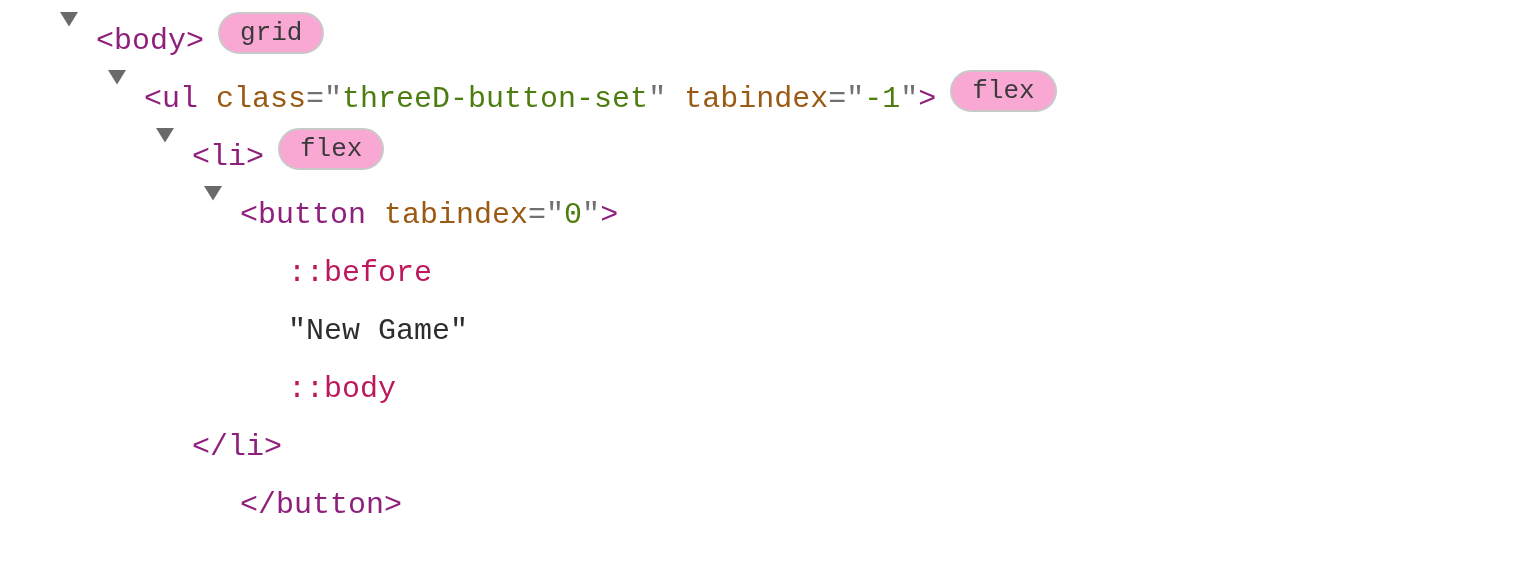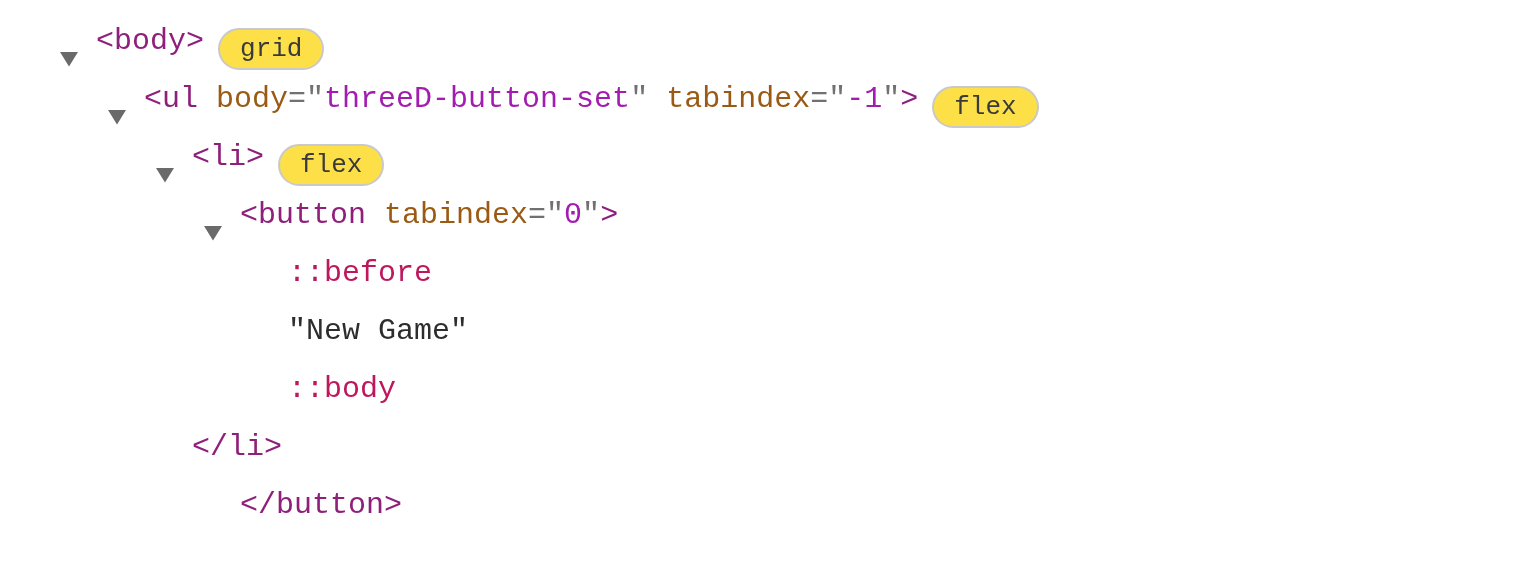--- a/index.html
+++ b/index.html
@@ -11,21 +11,21 @@
     font-size: 30px;
     line-height: 1.95;
     color: #2d2d2d;
     width: 1526px;
     height: 580px;
     overflow: hidden;
     white-space: nowrap;
   }
   .row {
     display: flex;
-    align-items: flex-end;
+    align-items: flex-start;
     height: 58px;
   }
   .indent { display: inline-block; }
   .i0 { width: 60px; }
   .i1 { width: 108px; }
   .i2 { width: 156px; }
   .i3 { width: 204px; }
   .i4 { width: 252px; }
   .pad-arrow { display:inline-block; width:36px; } 
 
@@ -37,34 +37,34 @@
     color: #6a6a6a;
     font-size: 20px;
     user-select: none;
     cursor: pointer;
   }
   .arrow svg { display:block; }
 
   .tag  { color: #8e1f7b; }          
   .attr { color: #9a5a14; }          
   .punc { color: #717171; }          
-  .val  { color: #a21caf; }          
+  .val  { color: #4d7c0f; }          
   .pseudo { color: #be185d; }        
   .text { color: #2d2d2d; }          
 
   .badge {
     display: inline-flex;
     align-items: center;
     justify-content: center;
     height: 42px;
     padding: 0 20px;
     margin-left: 14px;
     border: 2px solid #c9c9c9;
     border-radius: 21px;
-    background: #fde047;
+    background: #f9a8d4;
     color: #3a3a3a;
     font-size: 26px;
     vertical-align: middle;
   }
 </style>
 </head>
 <body>
 
 <div id="tree">
     <div class="row">
@@ -77,21 +77,21 @@
       <span><span class="tag">&lt;body&gt;</span></span>
       <span class="badge">grid</span>
     </div>
     <div class="row">
       <span class="indent i1"></span>
       <span class="arrow">
         <svg width="18" height="18" viewBox="0 0 10 10">
           <path d="M0 0 L10 0 L5 8 Z" fill="#6a6a6a"></path>
         </svg>
       </span>
-      <span><span class="tag">&lt;ul</span><span> </span><span class="attr">body</span><span class="punc">="</span><span class="val">threeD-button-set</span><span class="punc">"</span><span> </span><span class="attr">tabindex</span><span class="punc">="</span><span class="val">-1</span><span class="punc">"</span><span class="tag">&gt;</span></span>
+      <span><span class="tag">&lt;ul</span><span> </span><span class="attr">class</span><span class="punc">="</span><span class="val">threeD-button-set</span><span class="punc">"</span><span> </span><span class="attr">tabindex</span><span class="punc">="</span><span class="val">-1</span><span class="punc">"</span><span class="tag">&gt;</span></span>
       <span class="badge">flex</span>
     </div>
     <div class="row">
       <span class="indent i2"></span>
       <span class="arrow">
         <svg width="18" height="18" viewBox="0 0 10 10">
           <path d="M0 0 L10 0 L5 8 Z" fill="#6a6a6a"></path>
         </svg>
       </span>
       <span><span class="tag">&lt;li&gt;</span></span>

